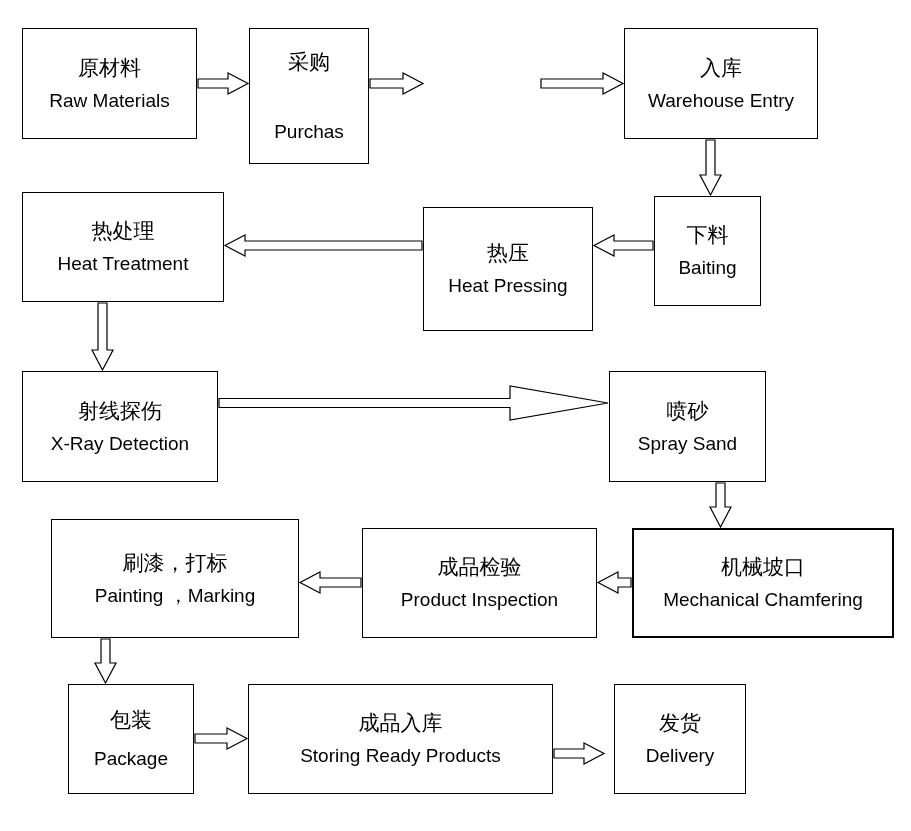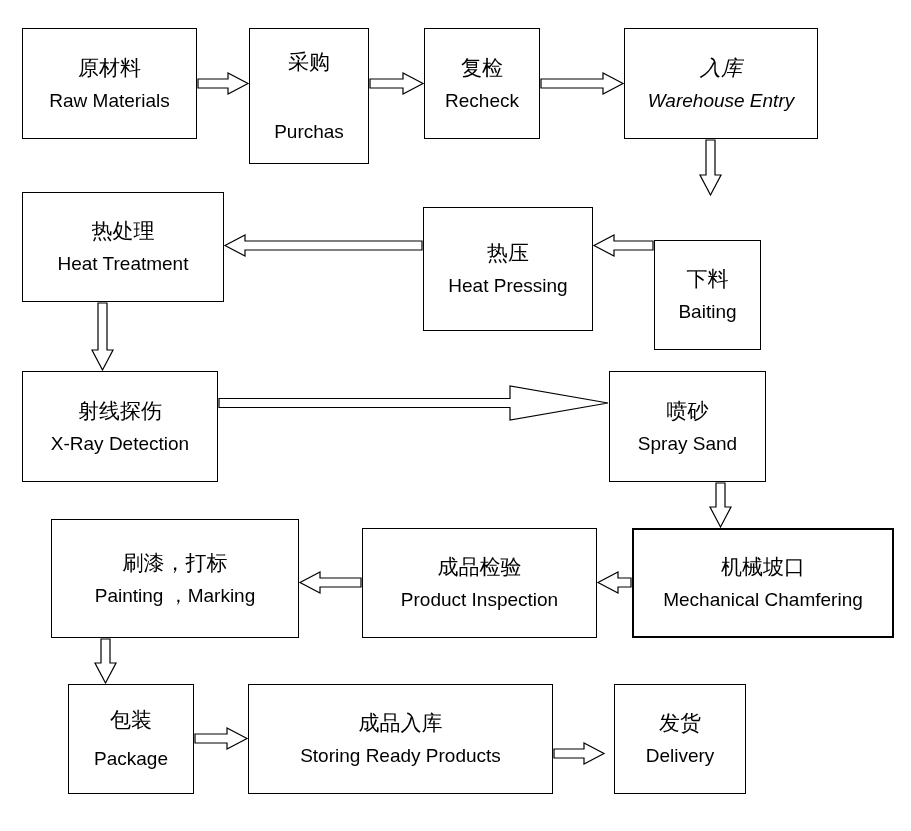--- a/index.html
+++ b/index.html
@@ -56,29 +56,25 @@
 
 <div id="diagram">
     <div class="node" style="left: 22px; top: 28px; width: 175px; height: 111px;">
       <div class="zh">原材料</div>
       <div class="en">Raw Materials</div>
     </div>
     <div class="node" style="left: 249px; top: 28px; width: 120px; height: 136px; gap: 37px;">
       <div class="zh">采购</div>
       <div class="en">Purchas</div>
     </div>
-    <div class="node" style="left: 424px; top: 28px; width: 116px; height: 111px;">
-      <div class="zh">复检</div>
-      <div class="en">Recheck</div>
-    </div>
-    <div class="node" style="left: 624px; top: 28px; width: 194px; height: 111px; font-style: italic;">
+    <div class="node" style="left: 624px; top: 28px; width: 194px; height: 111px;">
       <div class="zh">入库</div>
       <div class="en">Warehouse Entry</div>
     </div>
-    <div class="node" style="left: 654px; top: 196px; width: 107px; height: 110px; margin-top: 44px;">
+    <div class="node" style="left: 654px; top: 196px; width: 107px; height: 110px;">
       <div class="zh">下料</div>
       <div class="en">Baiting</div>
     </div>
     <div class="node" style="left: 423px; top: 207px; width: 170px; height: 124px;">
       <div class="zh">热压</div>
       <div class="en">Heat Pressing</div>
     </div>
     <div class="node" style="left: 22px; top: 192px; width: 202px; height: 110px;">
       <div class="zh">热处理</div>
       <div class="en">Heat Treatment</div>

